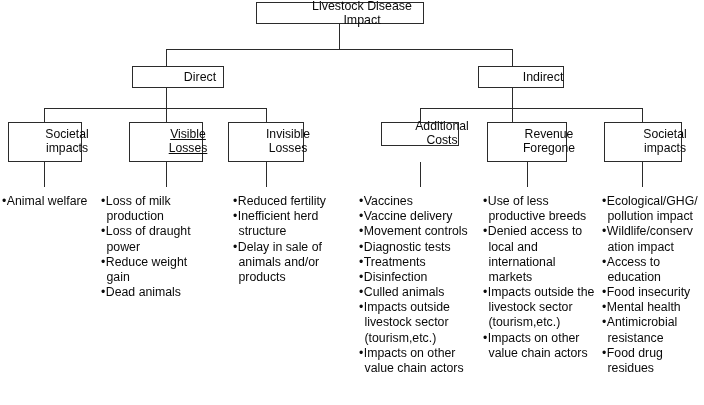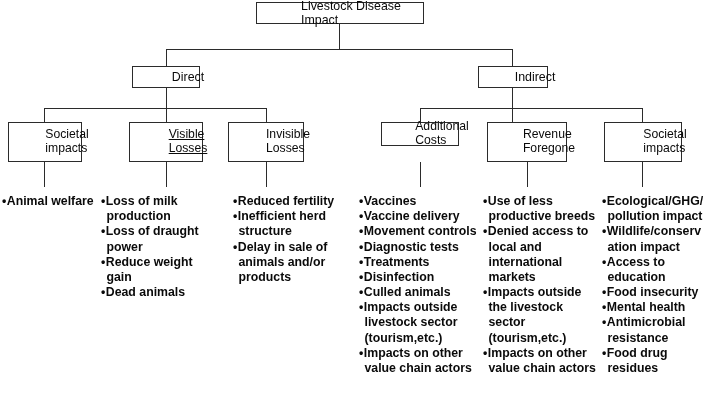--- a/index.html
+++ b/index.html
@@ -21,21 +21,21 @@
 
   
   .node {
     position: absolute;
     box-sizing: border-box;
     border: 1.4px solid #2b2b2b;
     background: #ffffff;
     display: flex;
     align-items: center;
     justify-content: center;
-    text-align: left;
+    text-align: center;
     line-height: 1.14;
     color: #0a0a0a;
     white-space: pre-line;
     padding-left: 44px;
   }
   .node-root   { font-size: 12.4px; }
   .node-l2     { font-size: 12.4px; }
   .node-l3     { font-size: 12.2px; }
 
   
@@ -49,21 +49,20 @@
     height: 1.4px;
     background: #2b2b2b;
   }
 
   
   .bullets {
     position: absolute;
     font-size: 12.3px;
     line-height: 1.235;
     color: #0a0a0a;
-    font-weight: bold;
   }
   .bullets .bl {
     display: block;
     text-indent: -5.5px;
     padding-left: 5.5px;
     margin: 0;
   }
   .bullets .bl::before {
     content: "\2022";
     margin-right: 0.5px;
@@ -74,22 +73,22 @@
 
 <div id="canvas">
 
   <div class="node node-root" style="left:256px; top:2px; width:168px; height:22px;">Livestock Disease Impact</div>
 
   <div class="vline" style="left:339px; top:24px; height:26px;"></div>
   <div class="hline" style="left:166px; top:49px; width:347px;"></div>
   <div class="vline" style="left:166px; top:49px; height:18px;"></div>
   <div class="vline" style="left:512px; top:49px; height:18px;"></div>
 
-  <div class="node node-l2" style="left:132px; top:66px; width:68px; height:22px;">Direct</div>
-  <div class="node node-l2" style="left:478px; top:66px; width:70px; height:22px;">Indirect</div>
+  <div class="node node-l2" style="left:132px; top:66px; width:92px; height:22px;">Direct</div>
+  <div class="node node-l2" style="left:478px; top:66px; width:86px; height:22px;">Indirect</div>
 
   <div class="vline" style="left:166px; top:88px; height:21px;"></div>
   <div class="hline" style="left:44px; top:108px; width:222px;"></div>
   <div class="vline" style="left:44px; top:108px; height:15px;"></div>
   <div class="vline" style="left:166px; top:108px; height:15px;"></div>
   <div class="vline" style="left:266px; top:108px; height:15px;"></div>
 
   <div class="vline" style="left:512px; top:88px; height:21px;"></div>
   <div class="hline" style="left:420px; top:108px; width:222px;"></div>
   <div class="vline" style="left:420px; top:108px; height:15px;"></div>

